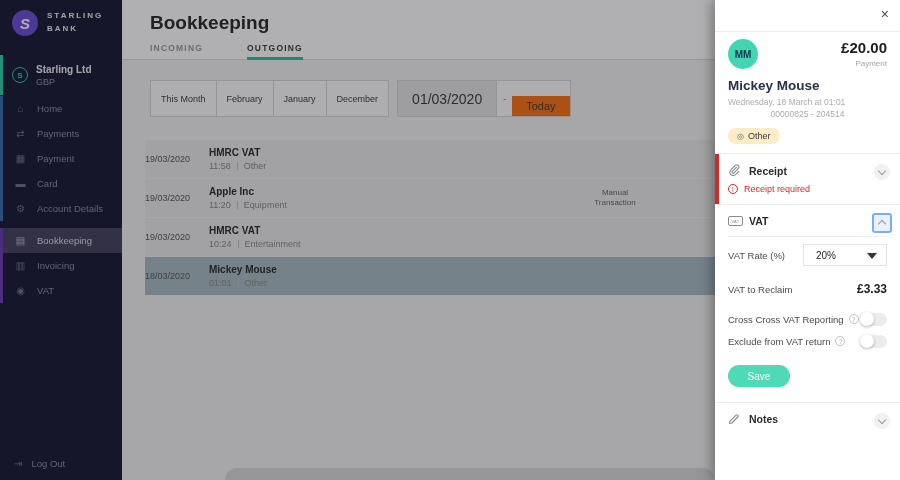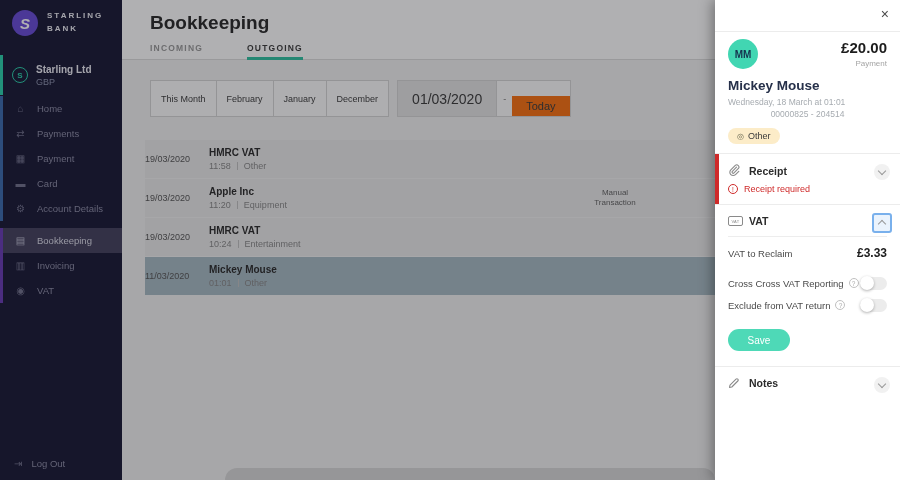--- a/index.html
+++ b/index.html
@@ -218,21 +218,21 @@
           <span class="tx-name" style="display:block">HMRC VAT</span>
           <span class="tx-meta">
             <span>10:24</span>
             <span class="meta-sep"></span>
             <span>Entertainment</span>
           </span>
         </span>
         <span class="tx-note"></span>
       </div>
       <div class="tx-row selected">
-        <span class="tx-date">11/03/2020</span>
+        <span class="tx-date">18/03/2020</span>
         <span class="tx-main">
           <span class="tx-name" style="display:block">Mickey Mouse</span>
           <span class="tx-meta">
             <span>01:01</span>
             <span class="meta-sep"></span>
             <span>Other</span>
           </span>
         </span>
         <span class="tx-note"></span>
       </div>
@@ -292,20 +292,27 @@
             </span>
           <span class="sec-title">VAT</span>
         </div>
         <button class="chev-sq">
             <span class="chev up"></span>
           </button>
       </div>
       <div class="vat-body">
         <div class="inset-divider"></div>
 
+        <div class="field-row">
+          <span class="field-label">VAT Rate (%)</span>
+          <div class="select">
+            <span>20%</span>
+            <span class="select-caret"></span>
+          </div>
+        </div>
 
         <div class="reclaim-row">
           <span class="field-label">VAT to Reclaim</span>
           <span class="reclaim-value">£3.33</span>
         </div>
 
         <div class="toggle-row">
           <span class="field-label">
             <span>Cross Cross VAT Reporting</span>
             <span class="info-circle">?</span>

